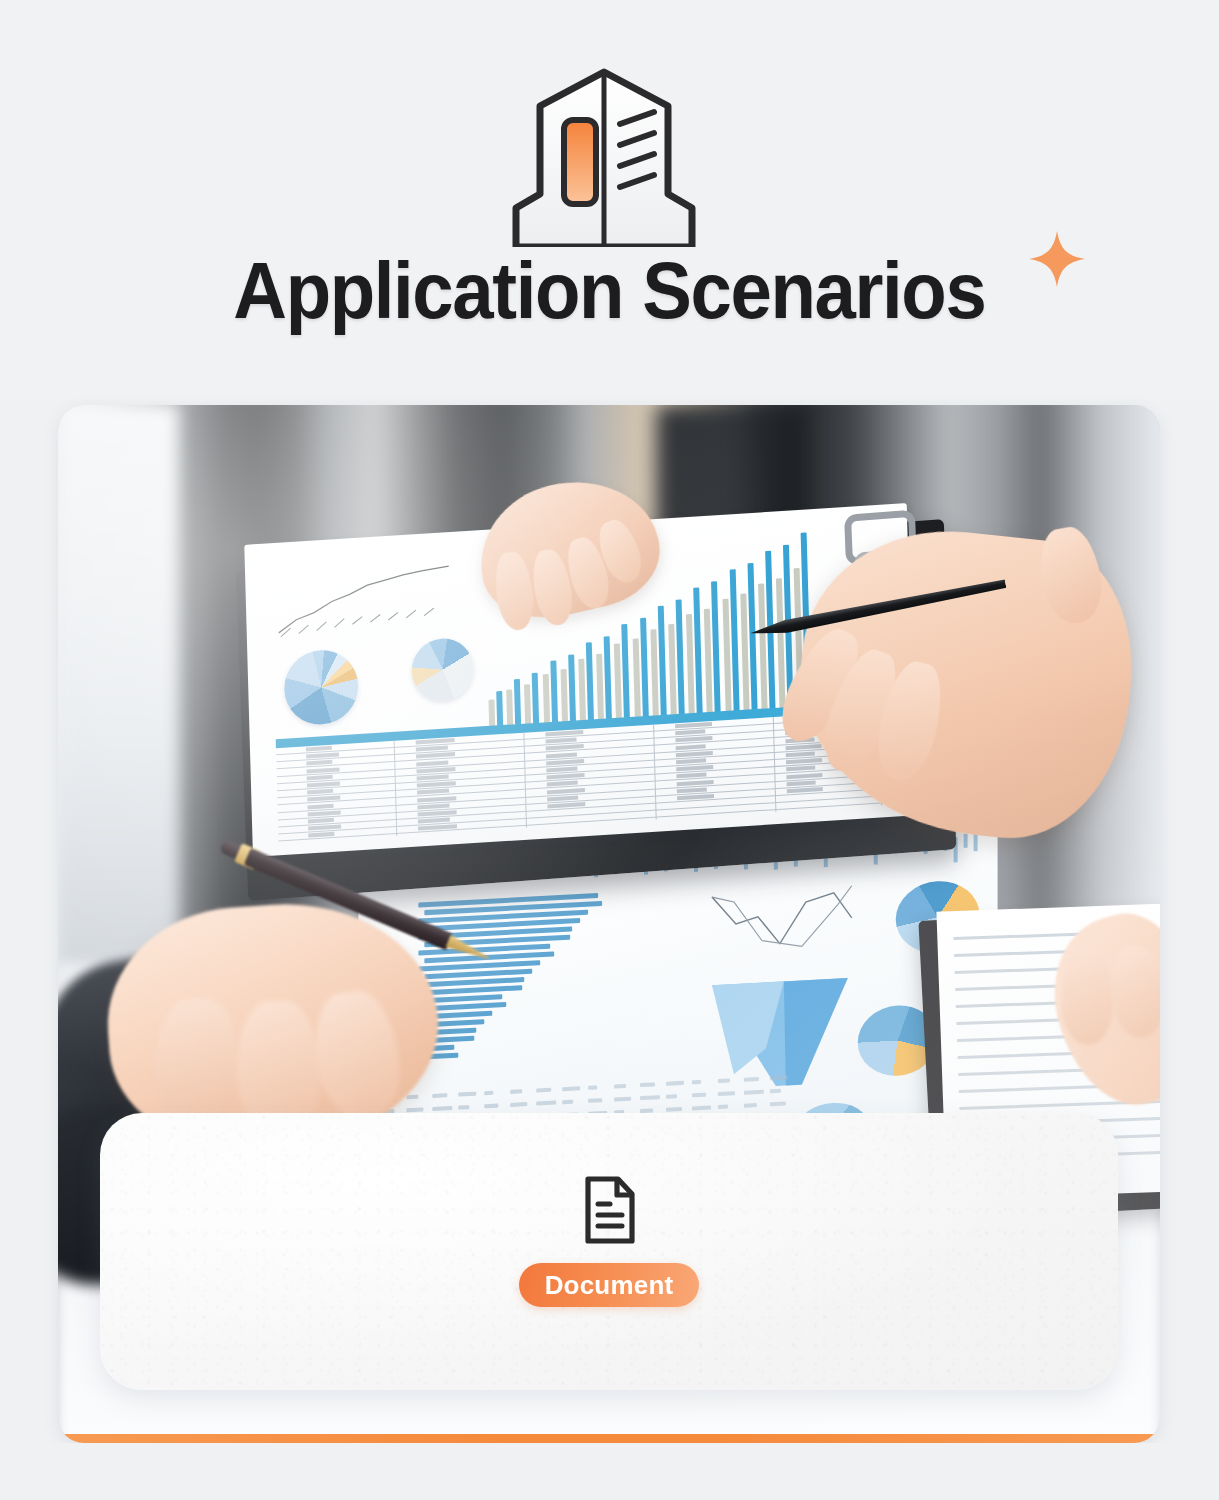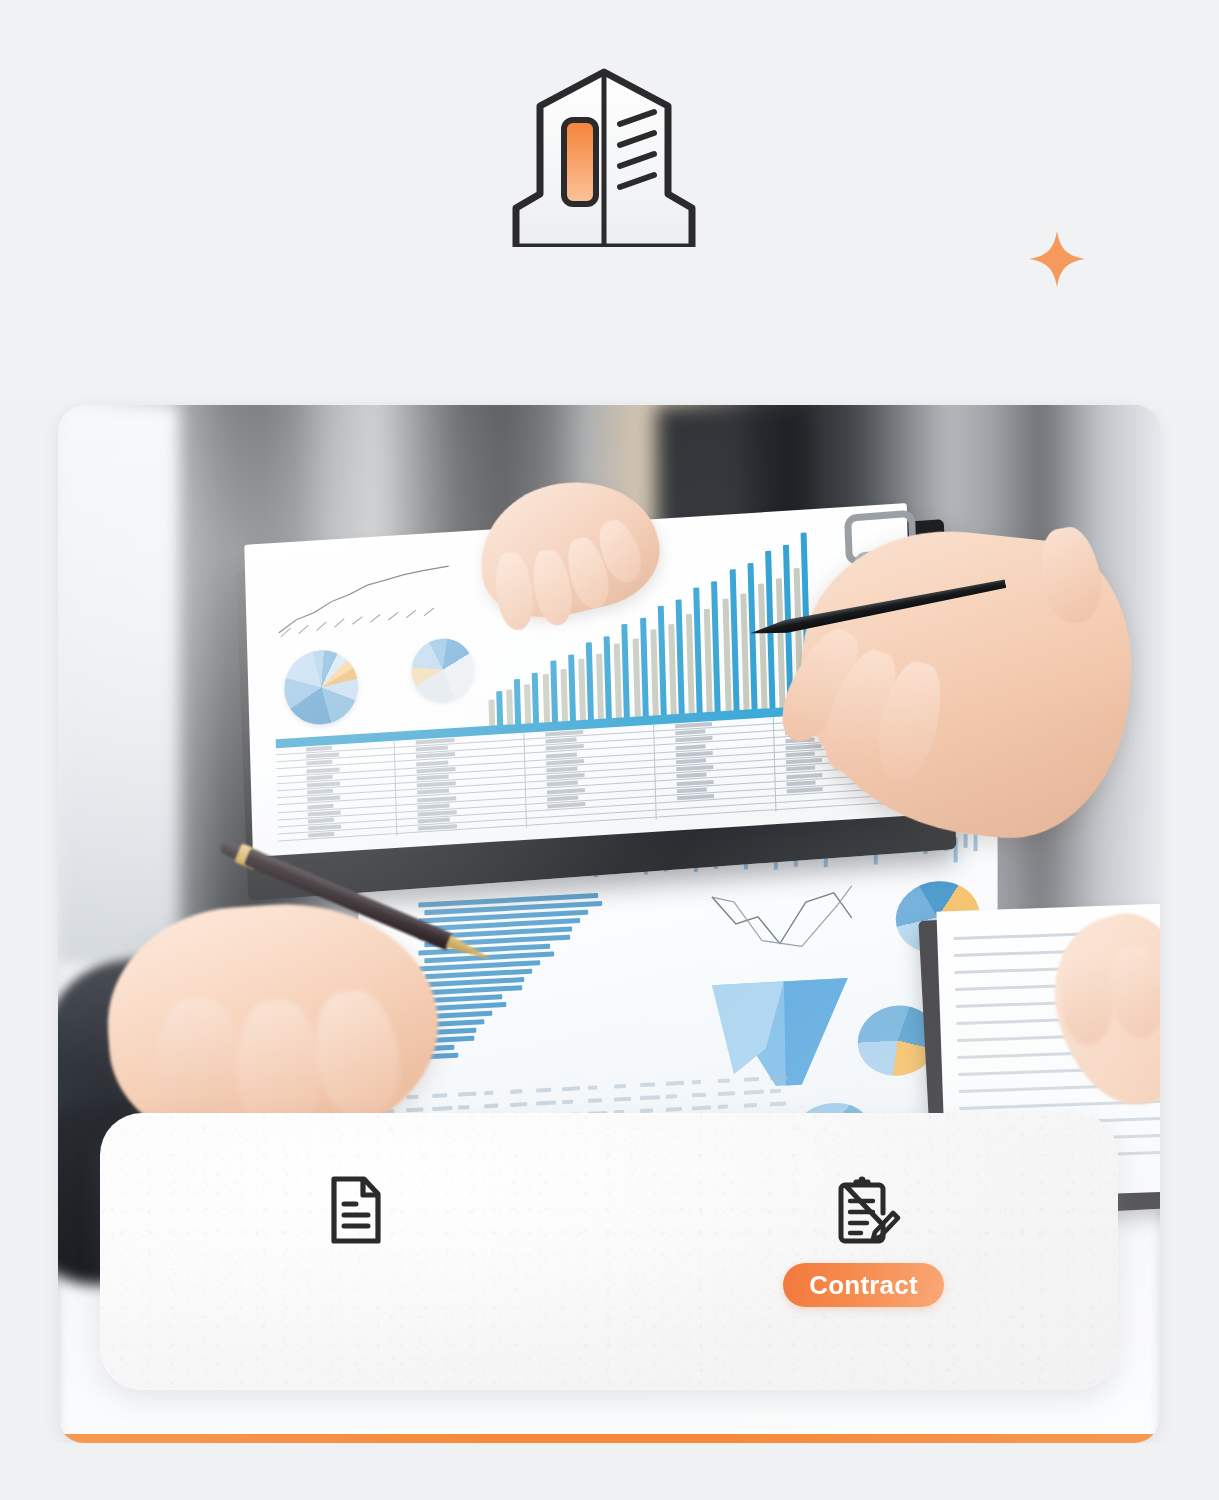--- a/index.html
+++ b/index.html
@@ -366,20 +366,23 @@
       <rect x="78" y="58" width="32" height="84" rx="9" fill="url(#gWin)" stroke="#2b2b2d" stroke-width="6"></rect>
       <g stroke="#2b2b2d" stroke-width="6" stroke-linecap="round">
         <line x1="134" y1="62" x2="168" y2="50"></line>
         <line x1="134" y1="83" x2="168" y2="71"></line>
         <line x1="134" y1="104" x2="168" y2="92"></line>
         <line x1="134" y1="125" x2="168" y2="113"></line>
       </g>
     </svg>
   </div>
 
+  <div class="title-row">
+    <h1 class="page-title">Application Scenarios</h1>
+  </div>
 
   <div class="sparkle">
     <svg viewBox="0 0 62 62">
       <path d="M31 3 C34 21 41 28 59 31 C41 34 34 41 31 59 C28 41 21 34 3 31 C21 28 28 21 31 3 Z" fill="#f59a5c"></path>
     </svg>
   </div>
 </div>
 
 <div class="photo-card">
   <div class="photo">
@@ -831,39 +834,23 @@
         <svg viewBox="0 0 78 78">
           <path d="M18 8 H48 L62 23 V70 H18 Z" fill="none" stroke="#2b2b2b" stroke-width="5.2" stroke-linejoin="round"></path>
           <path d="M47 8 V24 H62" fill="none" stroke="#2b2b2b" stroke-width="5.2" stroke-linejoin="round"></path>
           <g stroke="#2b2b2b" stroke-width="5" stroke-linecap="round">
             <line x1="28" y1="33" x2="40" y2="33"></line>
             <line x1="28" y1="44" x2="52" y2="44"></line>
             <line x1="28" y1="55" x2="52" y2="55"></line>
           </g>
         </svg>
       </div>
-    </div>
-
-    <div class="label-item">
-      <div class="label-icon">
-        <svg viewBox="0 0 78 78">
-          <path d="M20 14 H54 A4 4 0 0 1 58 18 V42 M58 54 V66 A4 4 0 0 1 54 70 H20 A4 4 0 0 1 16 66 V18 A4 4 0 0 1 20 14 Z" fill="none" stroke="#2b2b2b" stroke-width="5" stroke-linejoin="round" stroke-linecap="round"></path>
-          <path d="M31 16 V11 H43 V16" fill="none" stroke="#2b2b2b" stroke-width="5" stroke-linejoin="round"></path>
-          <circle cx="37" cy="9" r="3.4" fill="#2b2b2b"></circle>
-          <g stroke="#2b2b2b" stroke-width="4.4" stroke-linecap="round">
-            <line x1="25" y1="30" x2="48" y2="30"></line>
-            <line x1="25" y1="41" x2="48" y2="41"></line>
-            <line x1="25" y1="52" x2="42" y2="52"></line>
-            <line x1="25" y1="62" x2="36" y2="62"></line>
-          </g>
-          <path d="M68 42 L73 47 L55 66 L48 68 L50 61 Z" fill="none" stroke="#2b2b2b" stroke-width="4.6" stroke-linejoin="round"></path>
-        </svg>
-      </div>
-      <span class="label-pill">Contract</span>
-    </div>
+      <span class="label-pill">Document</span>
+    </div>
+
 
 
 
 
   </div>
 </div>
 
 <div class="bottom-strip"></div>
 
 </body></html>

